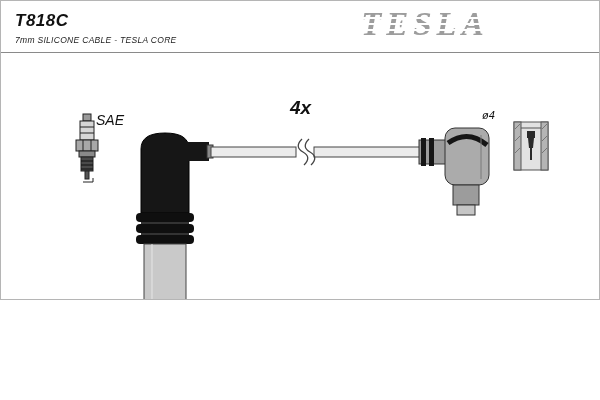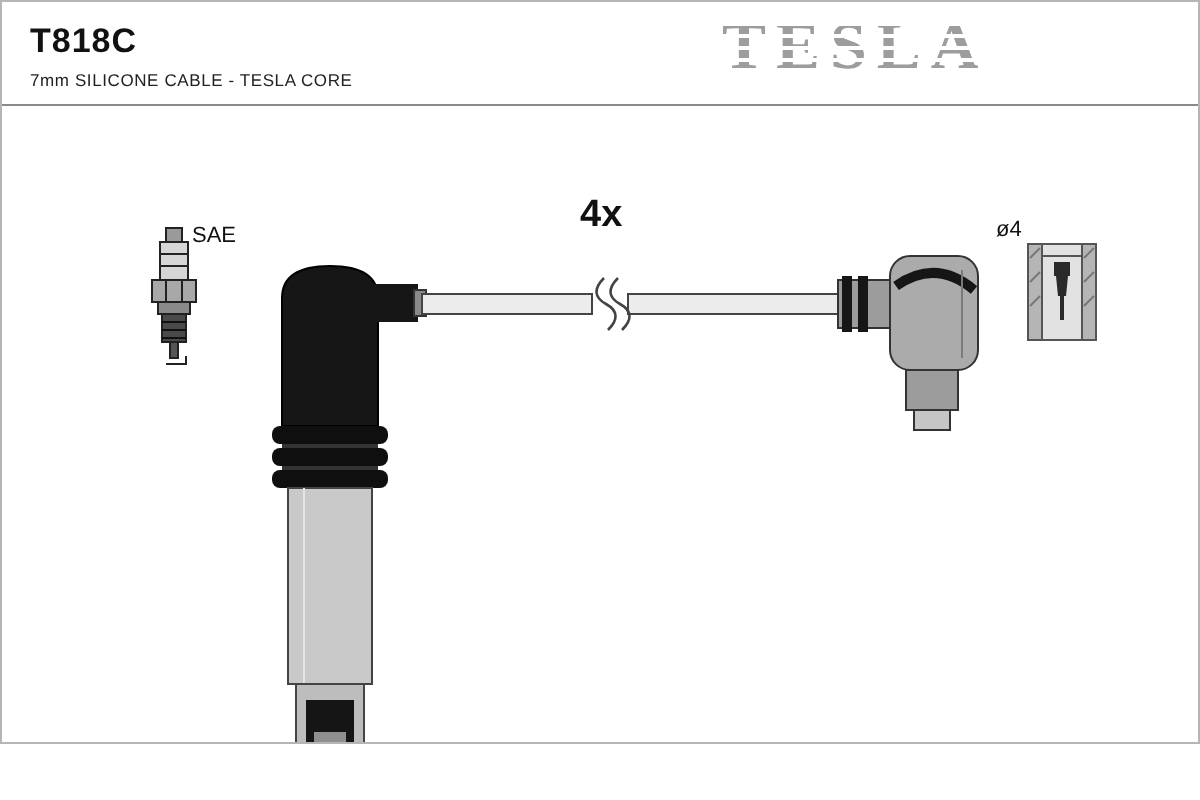--- a/index.html
+++ b/index.html
@@ -1,19 +1,19 @@
 <!DOCTYPE html>
 <html><head>
 <meta charset="utf-8">
 <style>
   html,body { margin:0; padding:0; background:#fff; }
   .page {
-    position:relative; width:600px; height:372px; box-sizing:border-box;
+    position:relative; width:600px; height:300px; box-sizing:border-box;
     background:#ffffff; border:1px solid #b5b5b5; overflow:hidden;
-    font-family:"Liberation Sans", sans-serif; color:#111;
+    font-family:"Liberation Sans", sans-serif; color:#111;font-style:italic;
   }
   .part-number {
     position:absolute; left:14px; top:10px;
     font-size:17px; font-weight:bold; letter-spacing:0.5px;
   }
   .subtitle {
     position:absolute; left:14px; top:34px;
     font-size:8.5px; letter-spacing:0.3px; color:#222;
   }
   .logo { position:absolute; left:360px; top:6px; width:136px; height:35px; }
@@ -22,23 +22,23 @@
     font-size:33px; line-height:35px; color:#9d9d9d; letter-spacing:5px;
     display:block; white-space:nowrap;
   }
   .logo .stripes {
     position:absolute; inset:0;
     background:repeating-linear-gradient(to bottom, rgba(255,255,255,0) 0 4px, #ffffff 4px 6px);
   }
   .divider { position:absolute; left:0; right:0; top:51px; height:1px; background:#8a8a8a; }
   .drawing { position:absolute; left:0; top:0; }
   .label { position:absolute; color:#111; }
-  .label-sae { left:95px; top:111px; font-size:11px; }
+  .label-sae { left:95px; top:111px; font-size:14px; }
   .label-qty { left:289px; top:96px; font-size:19px; font-weight:bold; }
-  .label-dia { left:497px; top:108px; font-size:11px; }
+  .label-dia { left:481px; top:108px; font-size:11px; }
 </style>
 </head>
 <body>
 
 <div class="page">
 
   <div class="part-number">T818C</div>
   <div class="subtitle">7mm SILICONE CABLE - TESLA CORE</div>
 
   <div class="logo">

